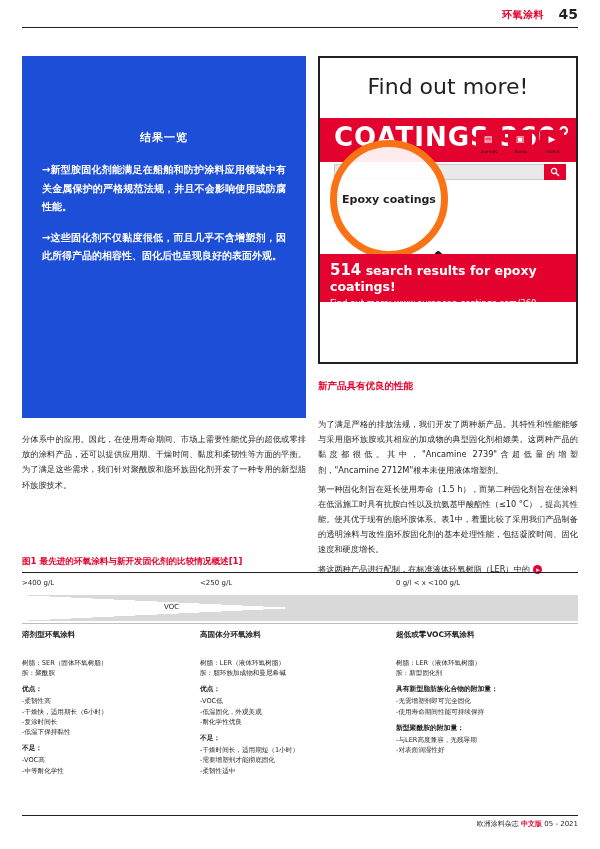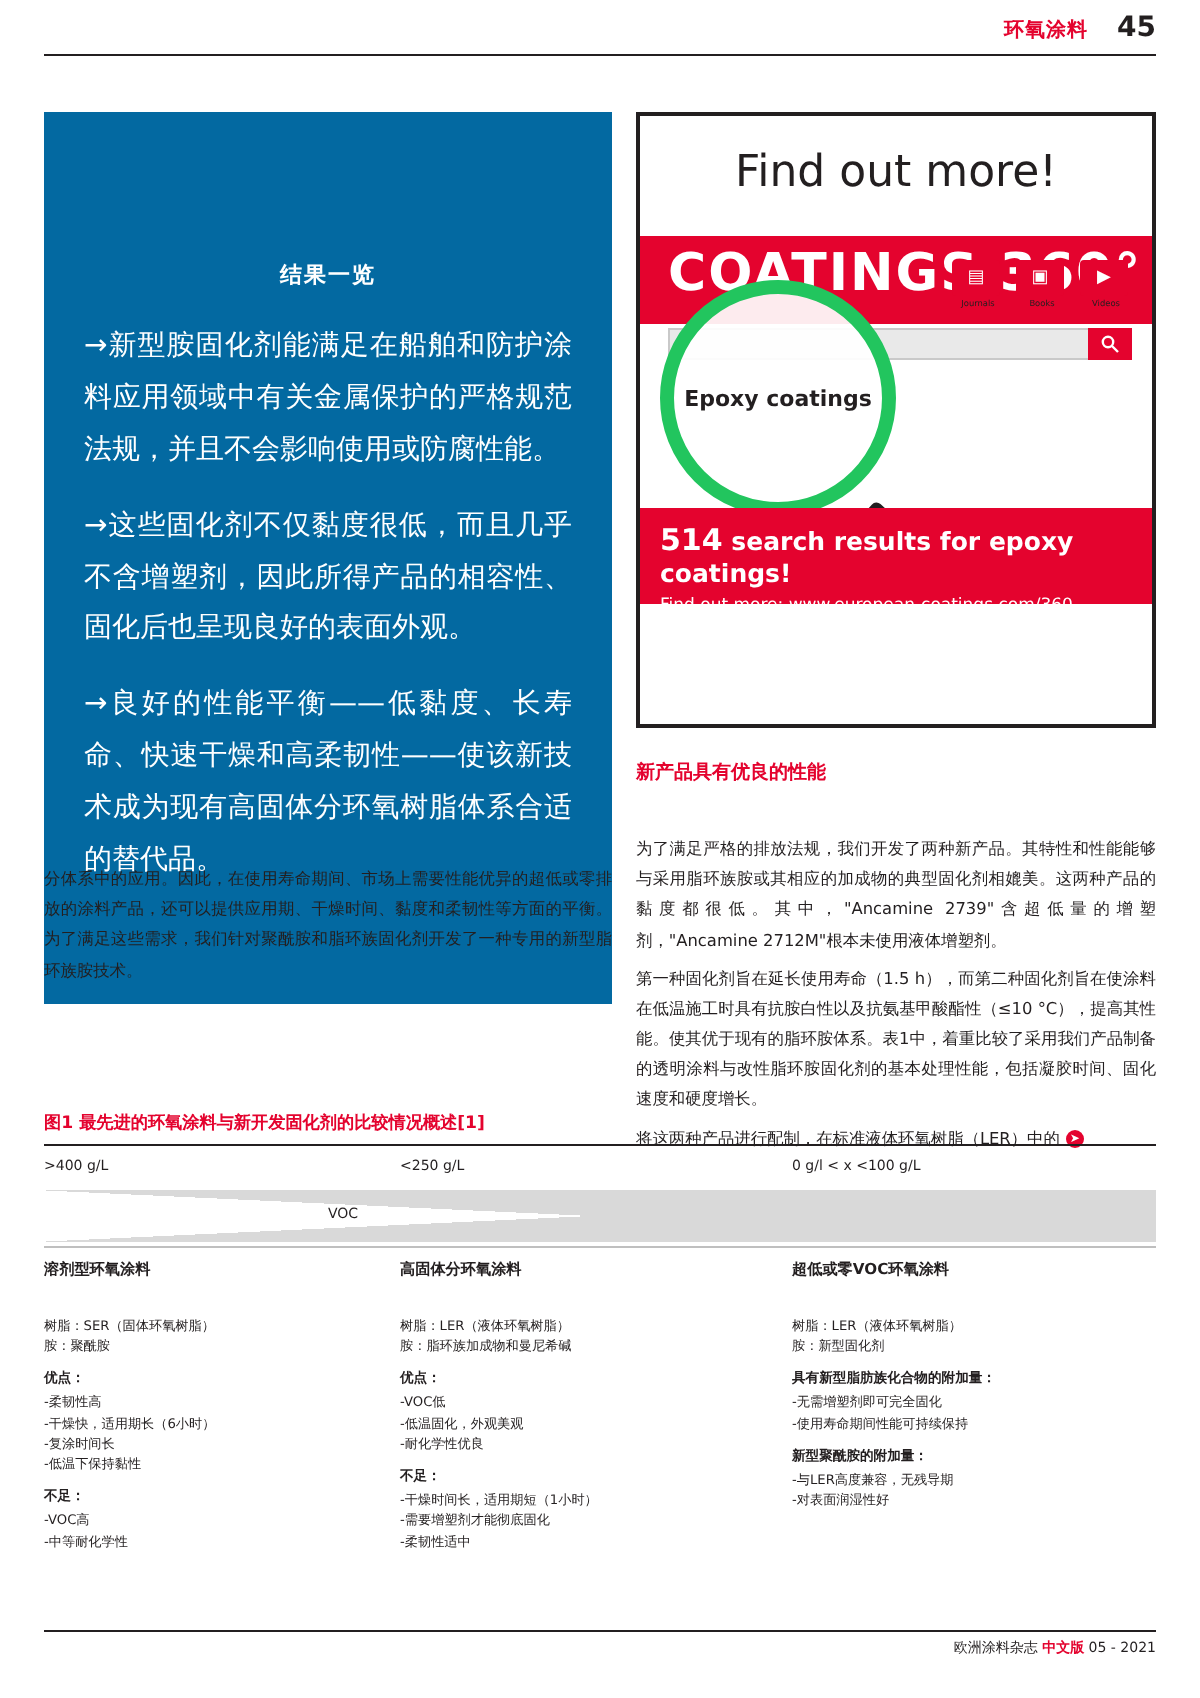--- a/index.html
+++ b/index.html
@@ -24,33 +24,33 @@
     position:absolute;right:56px;top:0;
     font-size:10px;font-weight:bold;color:#e4032e;letter-spacing:.5px;
   }
   .header-page{
     position:absolute;right:22px;top:-2px;
     font-size:14px;font-weight:bold;color:#231f20;margin-left:40px;
   }
 
   
   .redbox{
-    position:absolute;left:22px;top:56px;width:284px;height:446px;
-    background:#0369a1;color:#ffffff;
+    position:absolute;left:22px;top:56px;width:284px;height:362px;
+    background:#1d4ed8;color:#ffffff;
     box-sizing:border-box;
     padding:18px 20px;
   }
   .redbox h2{
     margin:56px 0 16px 0;
     text-align:center;
     font-size:11px;font-weight:bold;letter-spacing:1px;
   }
   .redbox p{
     margin:0 0 12px 0;
-    font-size:14px;line-height:1.85;text-align:justify;
+    font-size:10px;line-height:1.85;text-align:justify;font-weight:bold;
   }
 
   
   .leftbody{
     position:absolute;left:22px;top:432px;width:284px;
     font-size:8.2px;line-height:1.85;text-align:justify;
   }
 
   
   .rightcol{
@@ -88,21 +88,21 @@
   .fom-tab{width:26px;text-align:center;}
   .fom-tab-ico{
     width:24px;height:18px;background:#e4032e;border-radius:2px;
     display:flex;align-items:center;justify-content:center;color:#fff;font-size:9px;
   }
   .fom-tab-lbl{font-size:4.2px;color:#231f20;margin-top:1px;}
 
   
   .mag{
     position:absolute;left:10px;top:82px;width:118px;height:118px;
-    border:7px solid #22c55e;border-radius:50%;
+    border:7px solid #f97316;border-radius:50%;
     background:rgba(255,255,255,0.92);
     box-sizing:border-box;
     display:flex;align-items:center;justify-content:center;
   }
   .mag-text{
     font-size:11px;font-weight:bold;color:#231f20;text-align:center;
   }
   .mag-handle{
     position:absolute;left:118px;top:192px;width:52px;height:13px;background:#231f20;
     transform:rotate(42deg);transform-origin:0 0;border-radius:3px;
@@ -179,21 +179,20 @@
   <div class="header">
     <div class="header-title">环氧涂料</div>
     <div class="header-page">45</div>
     <div class="header-rule"></div>
   </div>
 
   <div class="redbox">
     <h2>结果一览</h2>
     <p>→新型胺固化剂能满足在船舶和防护涂料应用领域中有关金属保护的严格规范法规，并且不会影响使用或防腐性能。</p>
     <p>→这些固化剂不仅黏度很低，而且几乎不含增塑剂，因此所得产品的相容性、固化后也呈现良好的表面外观。</p>
-    <p>→良好的性能平衡——低黏度、长寿命、快速干燥和高柔韧性——使该新技术成为现有高固体分环氧树脂体系合适的替代品。</p>
   </div>
 
   <div class="leftbody">分体系中的应用。因此，在使用寿命期间、市场上需要性能优异的超低或零排放的涂料产品，还可以提供应用期、干燥时间、黏度和柔韧性等方面的平衡。为了满足这些需求，我们针对聚酰胺和脂环族固化剂开发了一种专用的新型脂环族胺技术。</div>
 
   <div class="rightcol">
 
     <div class="fom">
       <div class="fom-title">Find out more!</div>
       <div class="fom-band"></div>
       <div class="fom-band-text">COATINGS 360°</div>

